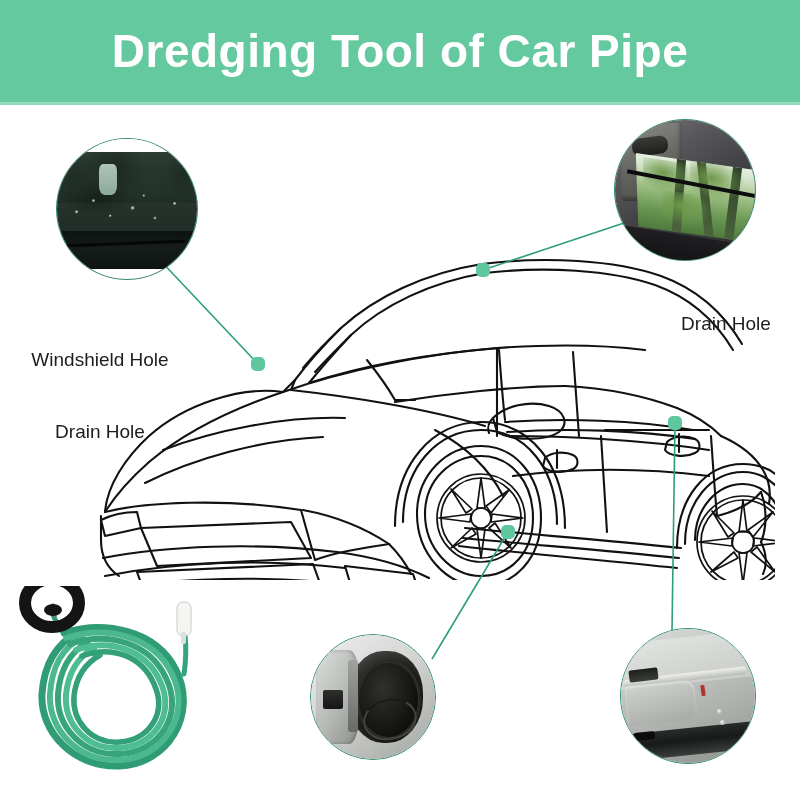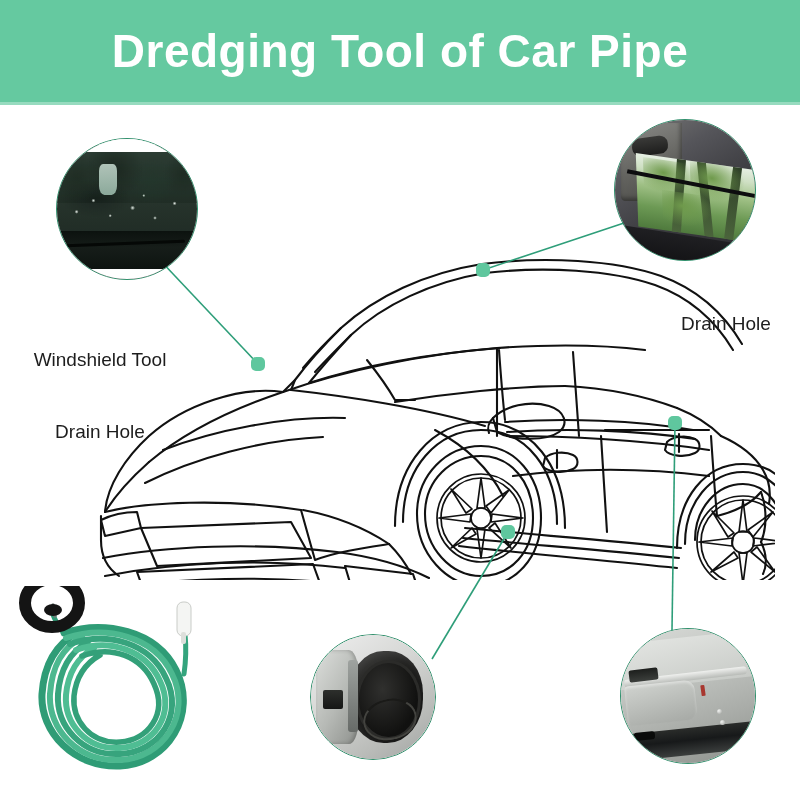--- a/index.html
+++ b/index.html
@@ -509,21 +509,21 @@
       <div class="dd-pocket"></div>
       <div class="dd-red"></div>
       <div class="dd-sill"></div>
       <div class="dd-hole"></div>
       <div class="dd-bolt" style="left:72%;top:60%"></div>
       <div class="dd-bolt" style="left:74%;top:68%"></div>
     </div>
   </div>
 
   <div class="label" id="label-windshield">
-    <div>Windshield Tool</div>
+    <div>Windshield Hole</div>
     <div>Drain Hole</div>
   </div>
 
   <div class="label" id="label-skylight">
     <div>Drain Hole</div>
   </div>
 
   <div class="label" id="label-fuel">
     
   </div>

